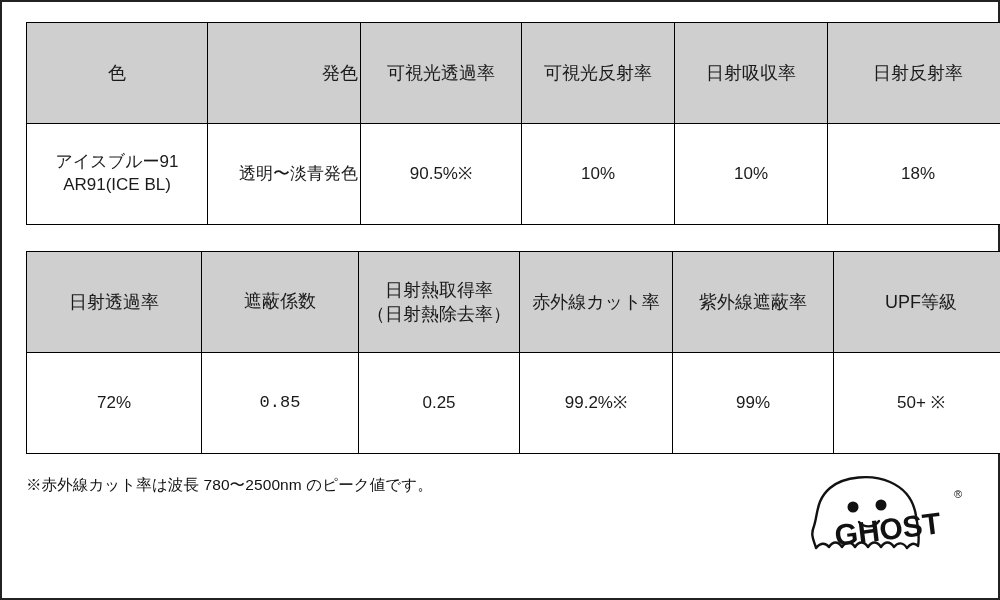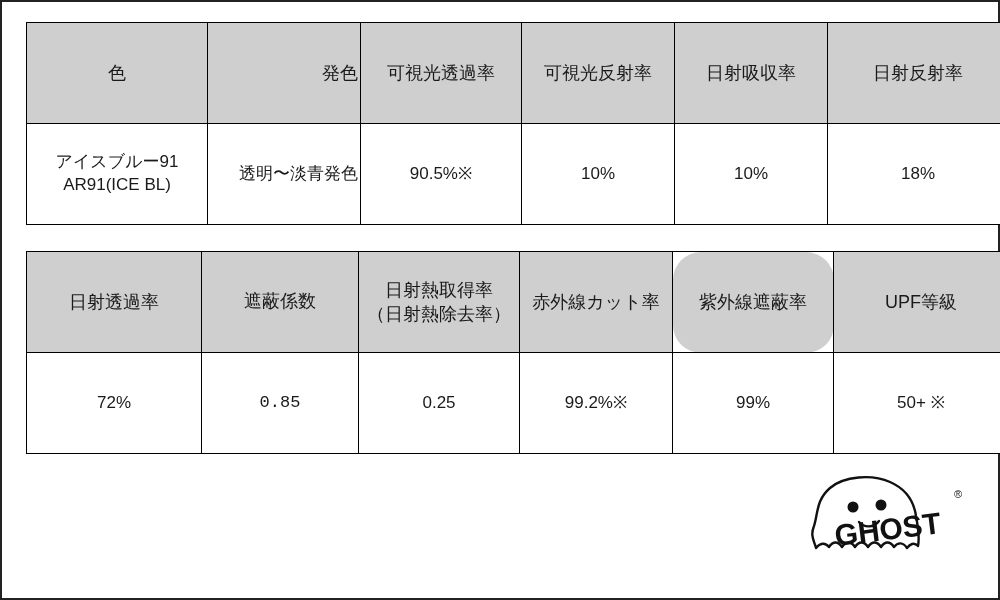--- a/index.html
+++ b/index.html
@@ -58,21 +58,21 @@
   .t1 td.c1 { width: 148px; text-align: right; }
   .t1 td.c2 { width: 156px; }
   .t1 td.c3 { width: 148px; }
   .t1 td.c4 { width: 148px; }
   .t1 td.c5 { width: 176px; }
 
   .t2 td.c0 { width: 170px; }
   .t2 td.c1 { width: 152px; font-family: Liberation Mono, monospace; }
   .t2 td.c2 { width: 156px; }
   .t2 td.c3 { width: 148px; }
-  .t2 td.c4 { width: 156px; border-radius: 28px; }
+  .t2 td.c4 { width: 156px; }
   .t2 td.c5 { width: 170px; }
 
   .gap { height: 26px; }
 
   .cell-multiline { white-space: pre-line; }
 
   .notes {
     margin-top: 18px;
     position: relative;
     width: 952px;
@@ -142,20 +142,21 @@
           <td class="c1">0.85</td>
           <td class="c2">0.25</td>
           <td class="c3">99.2%※</td>
           <td class="c4">99%</td>
           <td class="c5">50+ ※</td>
         </tr>
       </tbody>
     </table>
 
     <div class="notes">
+      <div class="note-line">※赤外線カット率は波長 780〜2500nm のピーク値です。</div>
 
       <div class="ghost">
         <svg width="170" height="86" viewBox="0 0 170 86" xmlns="http://www.w3.org/2000/svg">
           <g fill="none" stroke="#111111" stroke-width="2.4" stroke-linecap="round" stroke-linejoin="round">
             <path d="M10 74 C8 66 4 62 8 52 C12 40 10 26 24 14 C38 2 66 0 84 8 C100 15 108 28 110 42 C112 54 114 62 112 72 C108 68 104 70 101 74 C97 68 92 68 88 73 C84 67 79 67 75 73 C71 67 66 67 62 73 C58 67 53 67 49 73 C45 67 40 67 36 73 C32 67 27 67 23 73 C19 68 14 69 10 74 Z"></path>
             <circle cx="47" cy="33" r="5.5" fill="#111111" stroke="none"></circle>
             <circle cx="75" cy="31" r="5.5" fill="#111111" stroke="none"></circle>
             <path d="M53 48 C58 54 68 54 73 47"></path>
           </g>
           <g font-family="Liberation Sans, sans-serif" font-weight="bold" font-size="30" fill="#111111">

